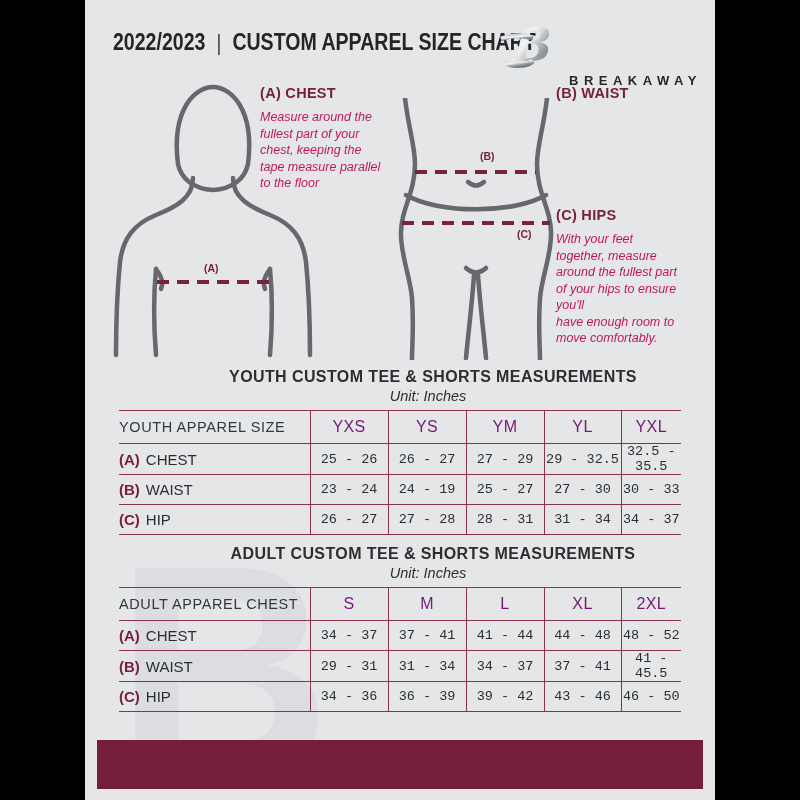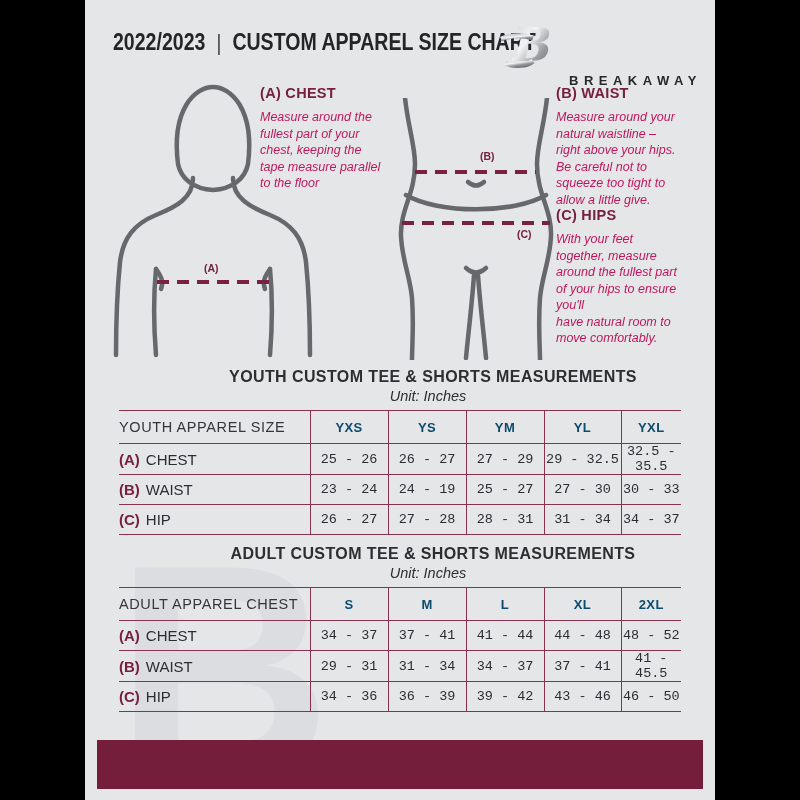--- a/index.html
+++ b/index.html
@@ -34,21 +34,21 @@
 
   
   table.size{position:absolute;left:34px;width:562px;border-collapse:collapse;table-layout:fixed;
              border-top:1.7px solid #8a3150;}
   table.size tr{border-bottom:1.7px solid #8a3150;}
   table.size th,table.size td{padding:0;vertical-align:middle;}
   table.size th:not(:first-child),table.size td:not(:first-child){border-left:1.7px solid #8a3150;}
   tr.hdr{height:33px;}
   tr.row{height:30px;}
   th.labelcol{text-align:left;padding-left:20px;font-weight:400;font-size:14.5px;letter-spacing:.6px;color:#33373a;margin-top:30px;}
-  th.sizecol{font-size:13px;font-weight:bold;color:#0c4a6e;letter-spacing:.4px;}
+  th.sizecol{font-size:16px;font-weight:normal;color:#701a75;letter-spacing:.4px;}
   td.rowlabel{text-align:left;padding-left:20px;font-size:15px;color:#2b2e30;}
   td.rowlabel .key{font-weight:bold;color:#77203d;margin-right:6px;}
   td.val{text-align:center;font-size:13.5px;color:#2b2e30;font-family:Liberation Mono, monospace;}
 
   
   .watermark{position:absolute;left:30px;top:520px;font-size:300px;line-height:300px;font-weight:bold;
              color:#dcdde0;user-select:none;}
   .footer-bar{position:absolute;left:12px;top:740px;width:606px;height:49px;background:#741e3b;}
 </style>
 </head>
@@ -111,35 +111,29 @@
     <div class="guide" style="left:175px;top:85px;width:162px;">
       <h3>(A) CHEST</h3>
       <p>Measure around the
 fullest part of your
 chest, keeping the
 tape measure parallel
 to the floor</p>
     </div>
     <div class="guide" style="left:471px;top:85px;width:158px;">
       <h3>(B) WAIST</h3>
-      <p>Measure around your
-natural waistline –
-right above your hips.
-Be careful not to
-squeeze too tight to
-allow a little give.</p>
     </div>
     <div class="guide" style="left:471px;top:207px;width:162px;">
       <h3>(C) HIPS</h3>
       <p>With your feet
 together, measure
 around the fullest part
 of your hips to ensure
 you'll
-have natural room to
+have enough room to
 move comfortably.</p>
     </div>
 
     <div class="sec-title" style="top:368px;">YOUTH CUSTOM TEE &amp; SHORTS MEASUREMENTS</div>
     <div class="sec-unit" style="top:388px;">Unit: Inches</div>
 
     <table class="size" style="top:410px;">
       <colgroup>
           <col style="width:191px">
           <col style="width:78px">

